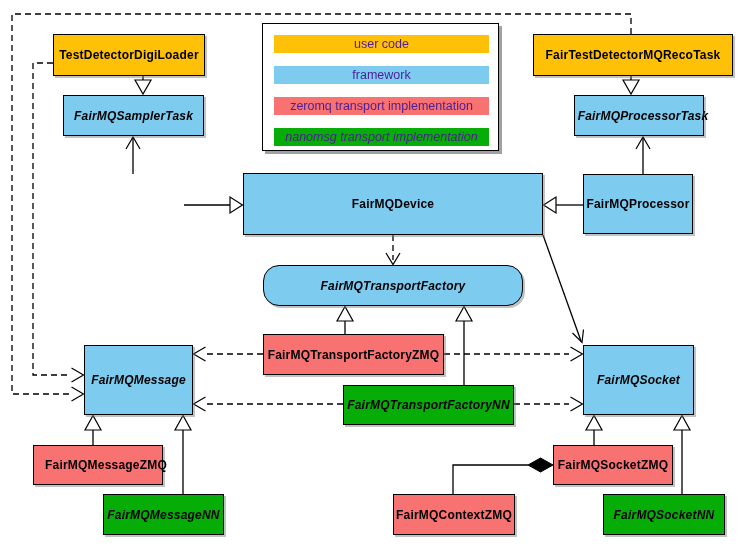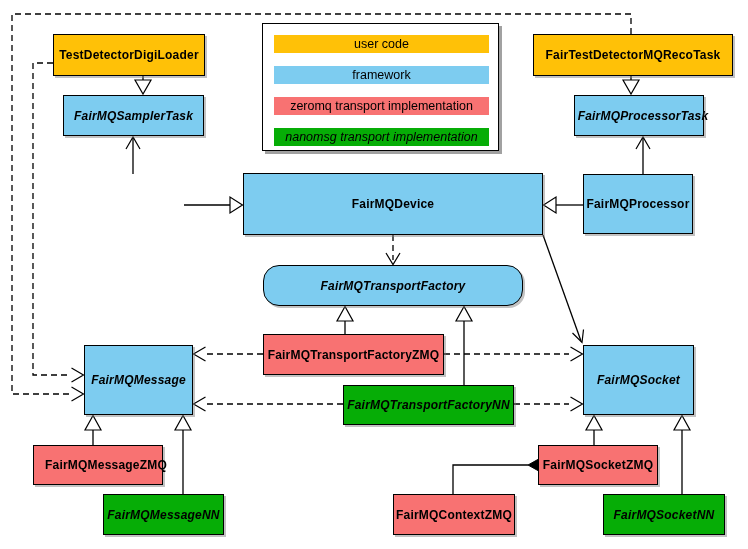--- a/index.html
+++ b/index.html
@@ -33,32 +33,32 @@
   .n5{left:243px;top:173px;width:300px;height:62px;}
   .n6{left:583px;top:174px;width:110px;height:60px;}
   .n7{left:263px;top:265px;width:260px;height:41px;border-radius:16px;}
   .n8{left:263px;top:334px;width:181px;height:41px;}
   .n9{left:343px;top:385px;width:171px;height:40px;}
   .n10{left:84px;top:345px;width:109px;height:70px;}
   .n11{left:583px;top:345px;width:111px;height:70px;}
   .n12{left:33px;top:445px;width:130px;height:40px;padding-left:16px;}
   .n13{left:103px;top:494px;width:121px;height:41px;}
   .n14{left:393px;top:494px;width:122px;height:41px;}
-  .n15{left:538px;top:445px;width:120px;height:40px;}
+  .n15{left:553px;top:445px;width:120px;height:40px;}
   .n16{left:603px;top:494px;width:122px;height:41px;}
   
   .legend{
     position:absolute;left:262px;top:23px;width:237px;height:128px;
     background:#fff;border:1.5px solid #000;box-sizing:border-box;
     box-shadow:3px 3px 0 rgba(130,130,130,.75);
   }
   .legend-bar{
     position:absolute;left:11px;width:215px;height:18px;
     display:flex;align-items:center;justify-content:center;
-    font-size:12.5px;color:#000000;font-weight:normal;
+    font-size:12.5px;color:#4c1d95;font-weight:normal;
   }
   .lb0{top:11px;} .lb1{top:42px;} .lb2{top:73px;} .lb3{top:104px;}
 </style>
 </head>
 <body>
 
 <div class="stage">
 
   <svg class="edges" viewBox="0 0 748 549" xmlns="http://www.w3.org/2000/svg">
 

